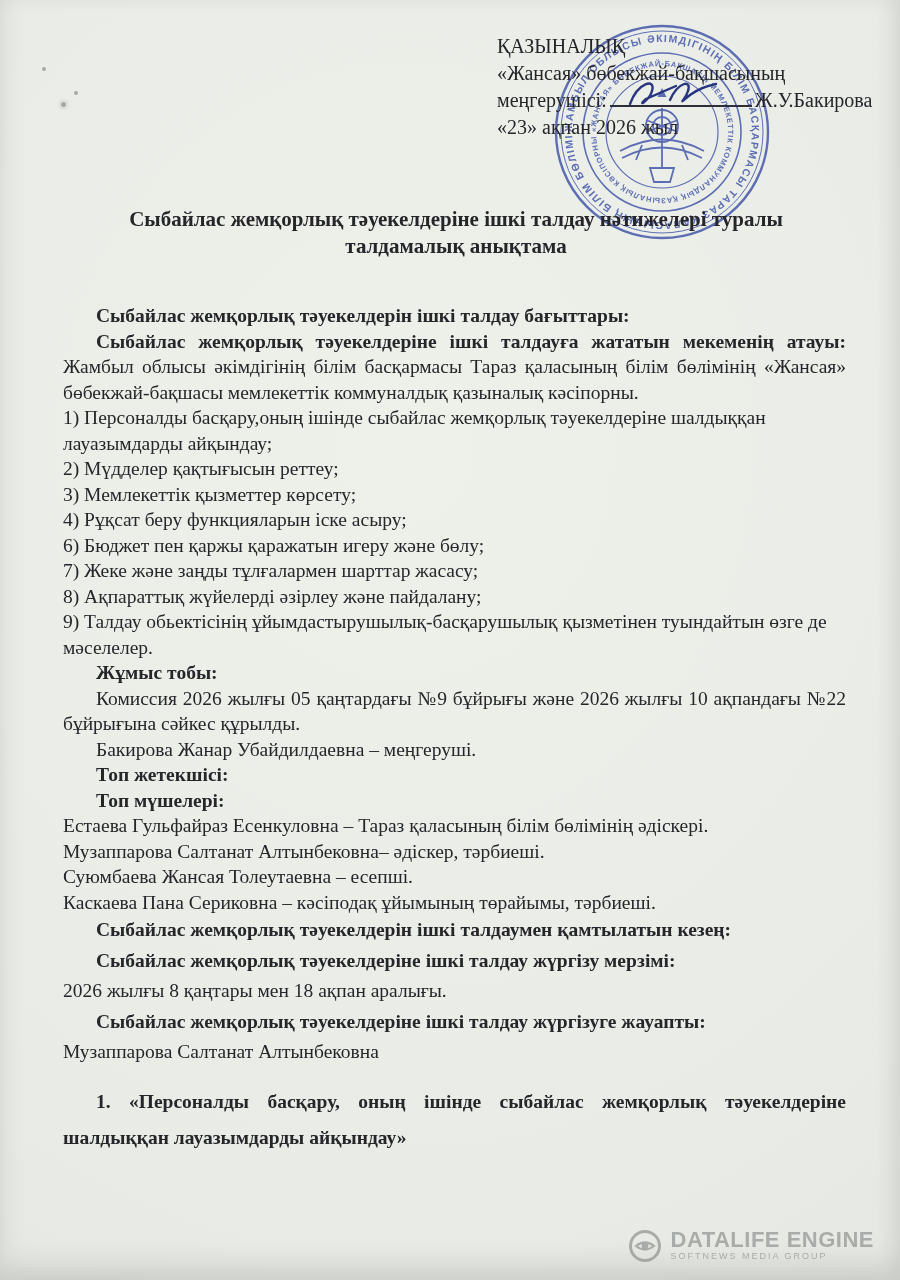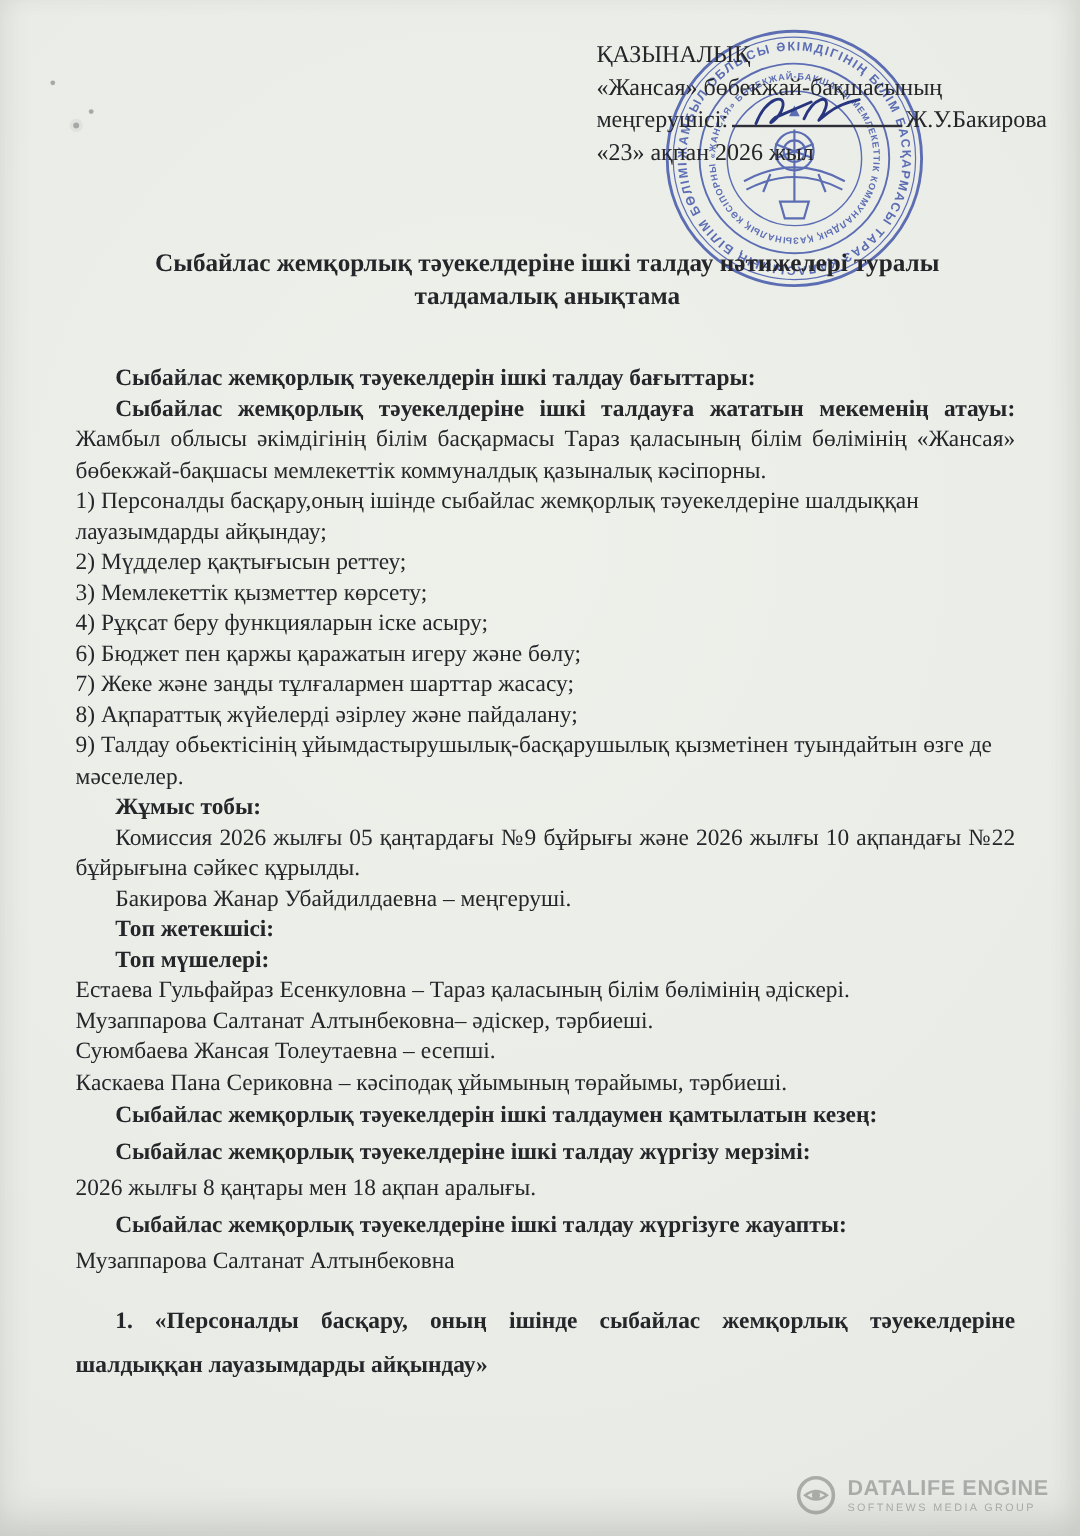--- a/index.html
+++ b/index.html
@@ -31,21 +31,21 @@
   .body { position:absolute; left:63px; top:303px; width:783px; font-size:19.5px; line-height:25.5px; z-index:3; }
   .indent { text-indent:33px; }
   .just { text-align:justify; }
   .bold { font-weight:700; }
   .late { line-height:30.5px; }
   .sec1 { margin-top:16px; font-weight:700; line-height:36px; text-indent:33px; text-align:justify; }
 
   
   .watermark { position:absolute; right:26px; bottom:16px; display:flex; align-items:center; gap:8px;
                opacity:.6; color:#808583; font-family:"Liberation Sans",sans-serif; z-index:3; }
-  .wm-title { font-size:18px; font-weight:700; letter-spacing:.5px; line-height:18px; }
+  .wm-title { font-size:22px; font-weight:700; letter-spacing:.5px; line-height:18px; }
   .wm-sub { font-size:9px; letter-spacing:2px; margin-top:2px; }
 </style>
 </head>
 <body>
 
 <div class="page">
 
   <div class="speck" style="left:42px;top:67px;width:4px;height:4px;"></div>
   <div class="speck" style="left:74px;top:91px;width:4px;height:4px;"></div>
   <div class="speck" style="left:61px;top:102px;width:5px;height:5px;box-shadow:0 0 0 3px rgba(109,114,112,.15);"></div>

